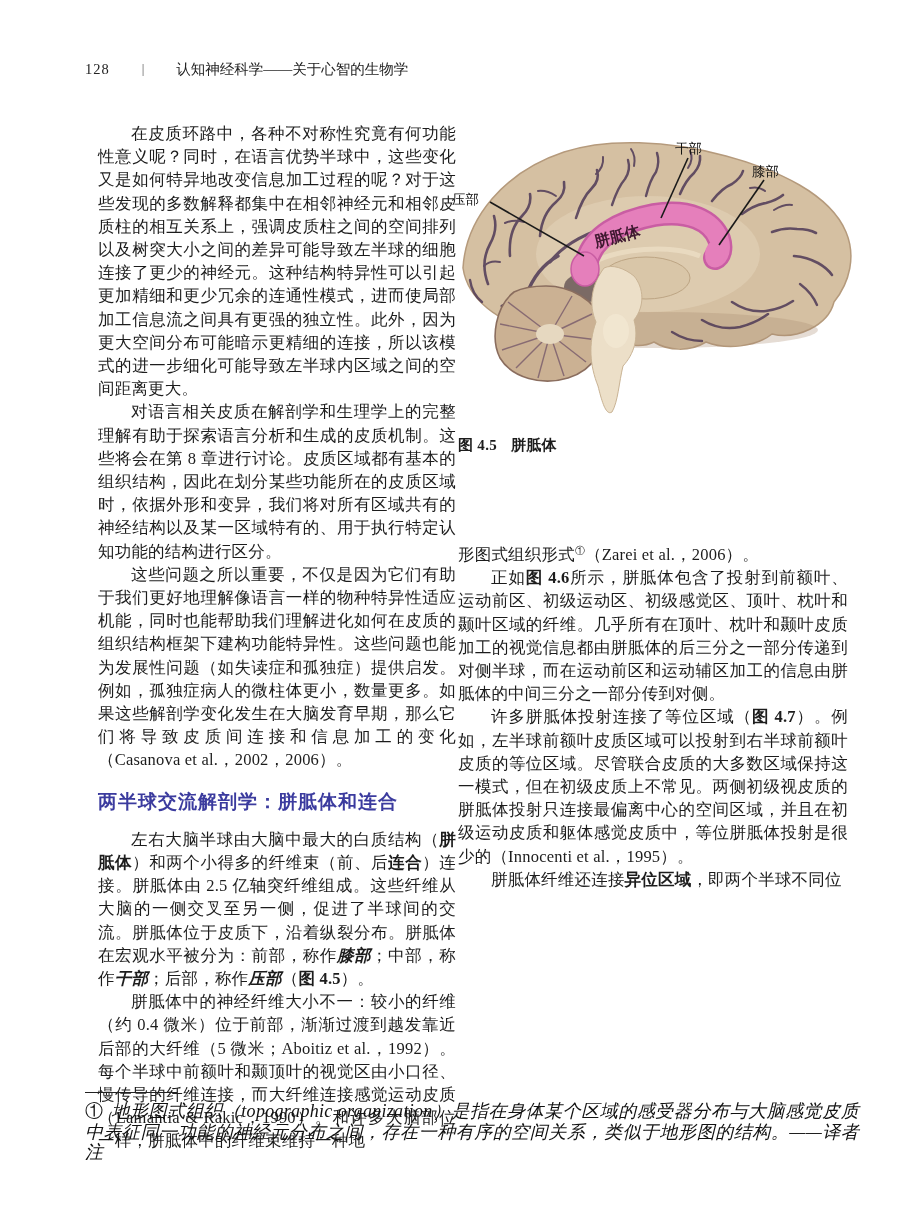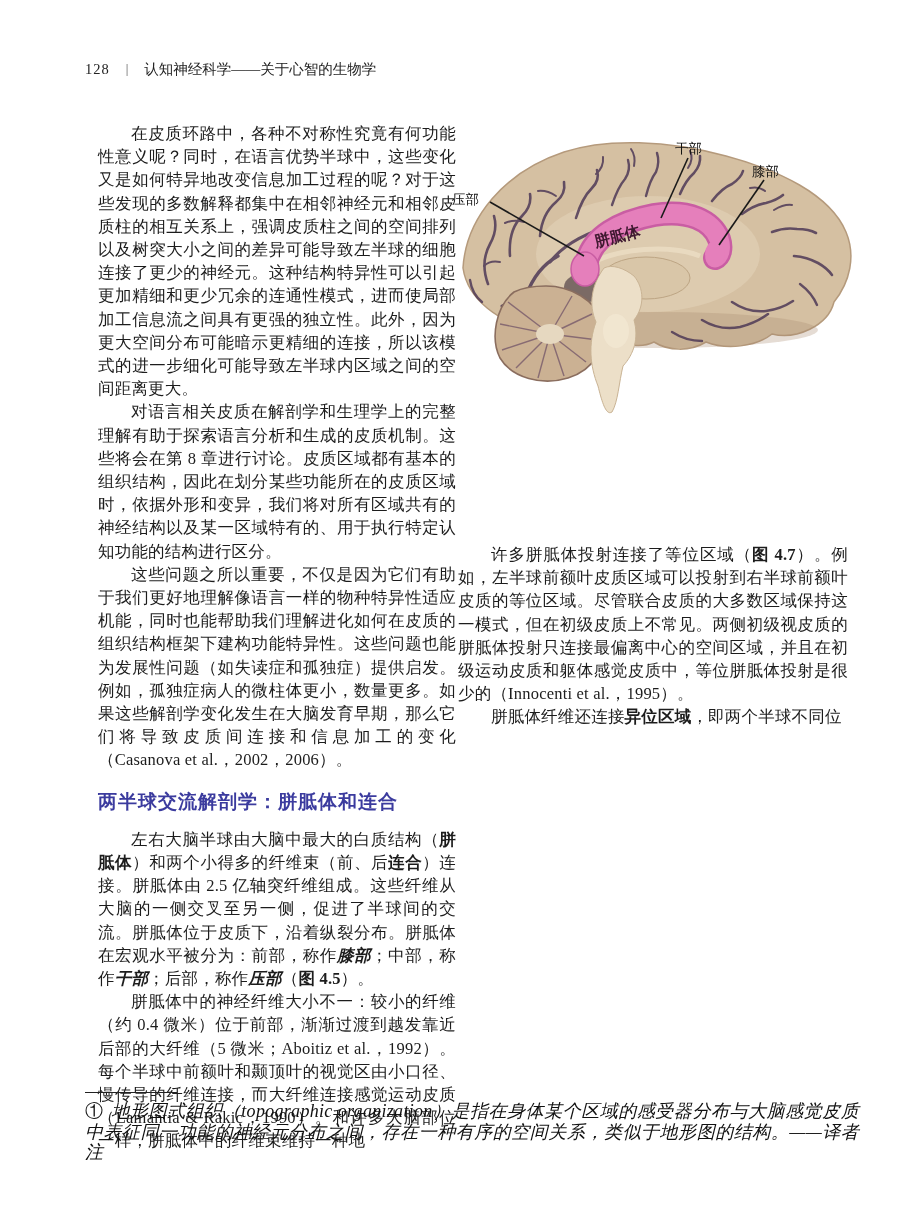--- a/index.html
+++ b/index.html
@@ -3,21 +3,21 @@
 <meta charset="utf-8">
 <style>
   html,body{margin:0;padding:0;}
   body{
     width:900px;height:1221px;background:#ffffff;position:relative;
     font-family:"Liberation Serif","DejaVu Serif",serif;
     color:#1c1c1c;overflow:hidden;
   }
   .header{
     position:absolute;left:85px;top:60px;font-size:14.5px;color:#222;
-    display:flex;align-items:baseline;gap:0;
+    display:flex;align-items:baseline;gap:16px;
   }
   .header .pnum{letter-spacing:1px;}
   .header .sep{margin:0 16px;color:#555;font-size:13px;transform:translateY(-1px);}
   .col{position:absolute;}
   .col-left{left:98px;top:122px;width:358px;}
   .col-right{left:458px;top:543px;width:390px;}
   p.body{
     margin:0;font-size:16.5px;line-height:23.2px;text-align:justify;
     text-indent:2em;letter-spacing:0.2px;
   }
@@ -146,23 +146,28 @@
     </g>
 
     <text class="fig-label" x="237" y="47">干部</text>
     <text class="fig-label" x="314" y="70">膝部</text>
     <text class="fig-label" x="14" y="98">压部</text>
     <text class="cc-label" x="158" y="141" transform="rotate(-14 158 141)">胼胝体</text>
   </svg>
 </div>
 
 <div class="caption">
+  <div class="cap-title">
+    <span>图 4.5</span><span class="cap-subject">胼胝体</span>
+  </div>
 </div>
 
 <div class="col col-right">
+  <p class="body noindent"><span>形图式组织形式</span><span class="sup">①</span><span>（Zarei et al.，2006）。</span></p>
+  <p class="body"><span>正如</span><span class="b">图 4.6</span><span>所示，胼胝体包含了投射到前额叶、运动前区、初级运动区、初级感觉区、顶叶、枕叶和颞叶区域的纤维。几乎所有在顶叶、枕叶和颞叶皮质加工的视觉信息都由胼胝体的后三分之一部分传递到对侧半球，而在运动前区和运动辅区加工的信息由胼胝体的中间三分之一部分传到对侧。</span></p>
   <p class="body"><span>许多胼胝体投射连接了等位区域（</span><span class="b">图 4.7</span><span>）。例如，左半球前额叶皮质区域可以投射到右半球前额叶皮质的等位区域。尽管联合皮质的大多数区域保持这一模式，但在初级皮质上不常见。两侧初级视皮质的胼胝体投射只连接最偏离中心的空间区域，并且在初级运动皮质和躯体感觉皮质中，等位胼胝体投射是很少的（Innocenti et al.，1995）。</span></p>
   <p class="body"><span>胼胝体纤维还连接</span><span class="b">异位区域</span><span>，即两个半球不同位</span></p>
 </div>
 
 <div class="footnote">
   <div class="rule"></div>
   <div class="fn-text">
     <span class="fn-marker">①</span><span>地形图式组织（topographic organization）是指在身体某个区域的感受器分布与大脑感觉皮质中表征同一功能的神经元分布之间，存在一种有序的空间关系，类似于地形图的结构。——译者注</span>
   </div>
 </div>

